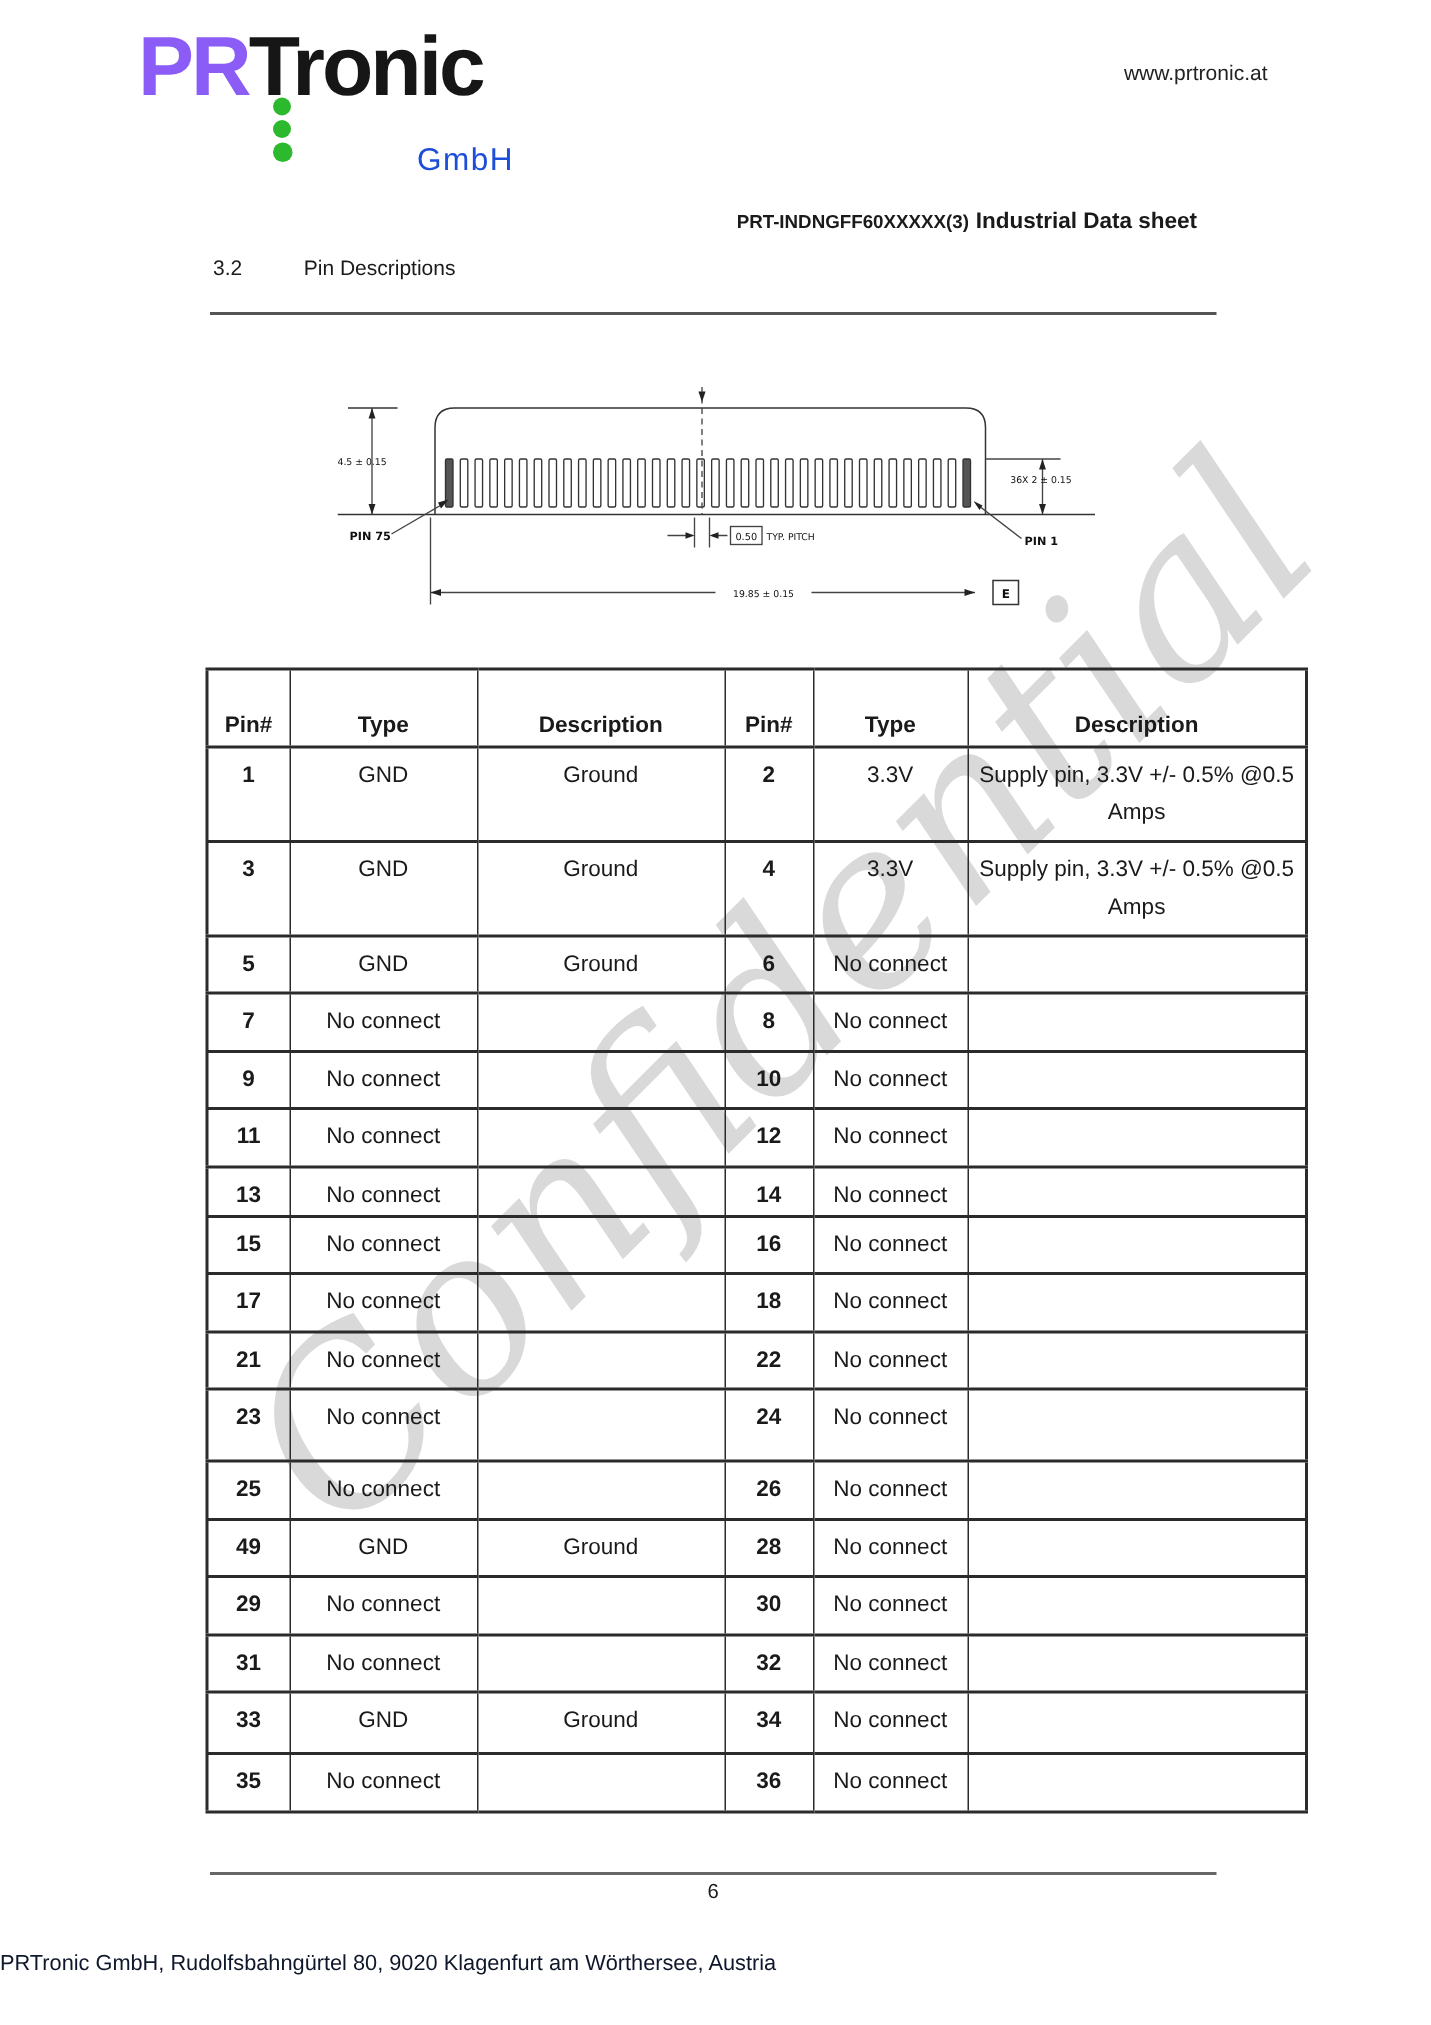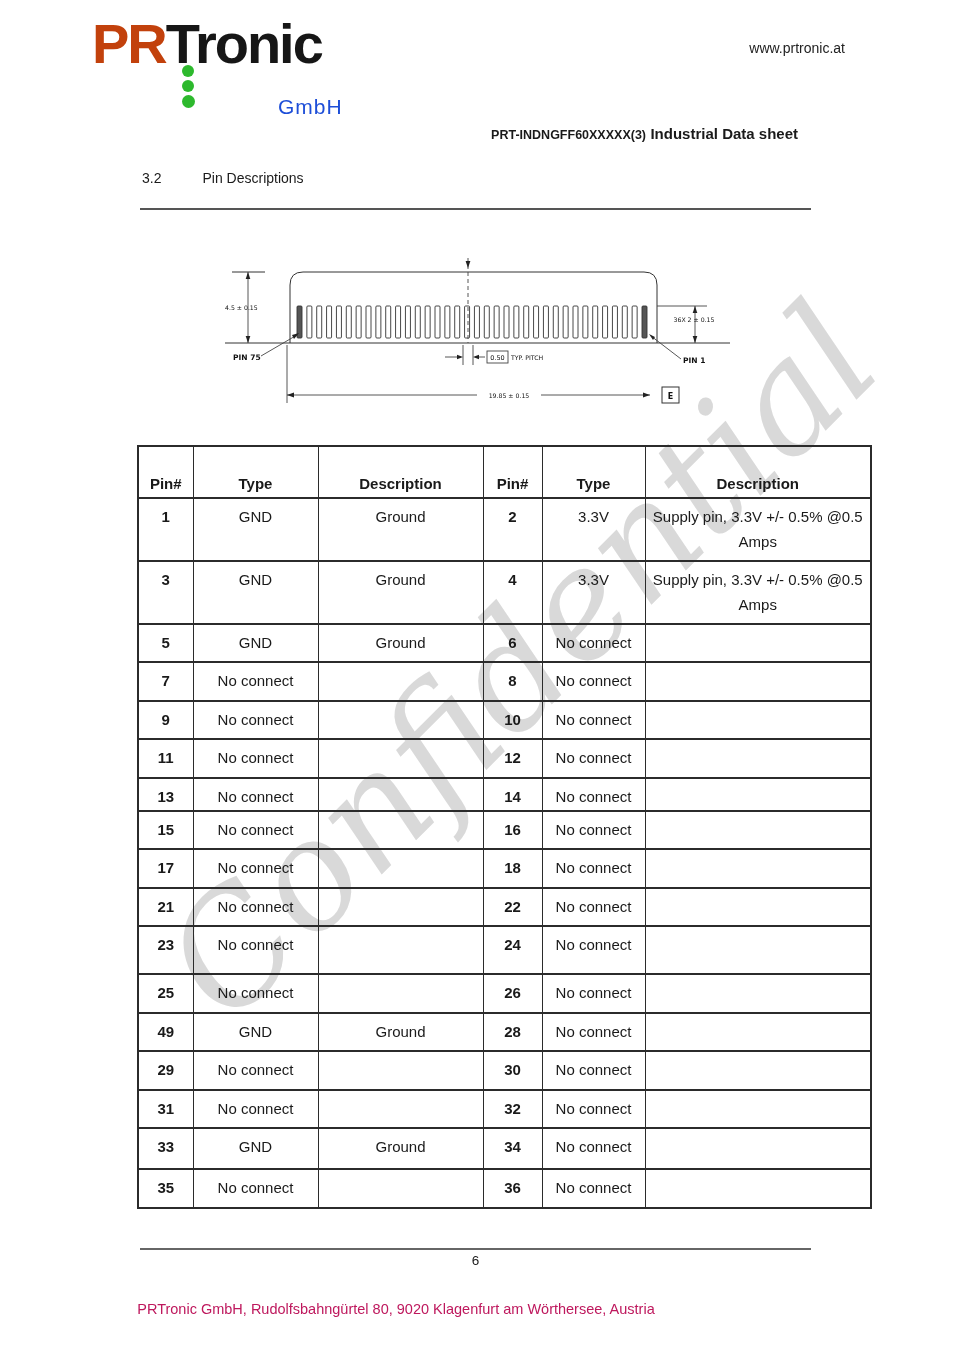--- a/index.html
+++ b/index.html
@@ -2,29 +2,29 @@
 <html><head>
 <meta charset="utf-8">
 <style>
   html,body{margin:0;padding:0;background:#ffffff;}
   .page{position:relative;width:954px;height:1350px;background:#fff;overflow:hidden;
         font-family:"Liberation Sans",sans-serif;color:#1a1a1a;}
 
   
   .logo{position:absolute;left:92px;top:16px;width:310px;height:95px;}
   .logo-text{font-size:56px;font-weight:bold;line-height:1;letter-spacing:-2px;white-space:nowrap;}
-  .logo-pr{color:#c2410c;}
+  .logo-pr{color:#8b5cf6;}
   .logo-tronic{color:#161616;}
   .logo-gmbh{position:absolute;left:186px;top:53px;font-size:21px;color:#1d4ed8;letter-spacing:1px;margin-top:26px;}
   .logo-dot{position:absolute;left:90px;width:12px;height:12px;border-radius:50%;background:#2db92d;}
   .dot1{top:49px;}.dot2{top:64px;}.dot3{top:79px;width:13px;height:13px;}
 
   .website{position:absolute;right:109px;top:40px;font-size:14px;color:#222;}
 
-  .doc-title{position:absolute;right:156px;top:125px;white-space:nowrap;}
+  .doc-title{position:absolute;right:156px;top:139px;white-space:nowrap;}
   .doc-title .ref{font-size:12.5px;font-weight:600;}
   .doc-title .type{font-size:15px;font-weight:600;}
 
   
   .sec-heading{position:absolute;left:142px;top:170px;font-size:14px;font-weight:normal;white-space:nowrap;}
   .sec-title{margin-left:41px;}
   .rule{position:absolute;left:140px;width:671px;height:2px;background:#555;}
   .rule-top{top:208px;}
   .rule-bottom{top:1248px;background:#666;}
 
@@ -46,21 +46,21 @@
              border-collapse:collapse;table-layout:fixed;background:transparent;}
   .pin-table th,.pin-table td{border-left:1px solid #2b2b2b;border-right:1px solid #2b2b2b;
              border-top:2px solid #2b2b2b;border-bottom:2px solid #2b2b2b;
              text-align:center;vertical-align:top;padding:6px 6px 0 6px;font-size:15px;line-height:1.65;}
   .pin-table{border:2px solid #2b2b2b;}
   .pin-table th{font-weight:bold;padding-top:25px;}
   .pin-table td.pin{font-weight:bold;}
 
   
   .page-num{position:absolute;left:140px;top:1253px;width:671px;text-align:center;font-size:13.5px;}
-  .address{position:absolute;left:0;top:1301px;width:792px;text-align:center;font-size:14.5px;color:#be185d;}
+  .address{position:absolute;left:0;top:1301px;width:792px;font-size:14.5px;color:#0f172a;}
 </style>
 </head>
 <body>
 
 <div class="page">
 
   <div class="logo">
     <div class="logo-text"><span class="logo-pr">PR</span><span class="logo-tronic">Tronic</span></div>
     <span class="logo-dot dot1"></span>
     <span class="logo-dot dot2"></span>

